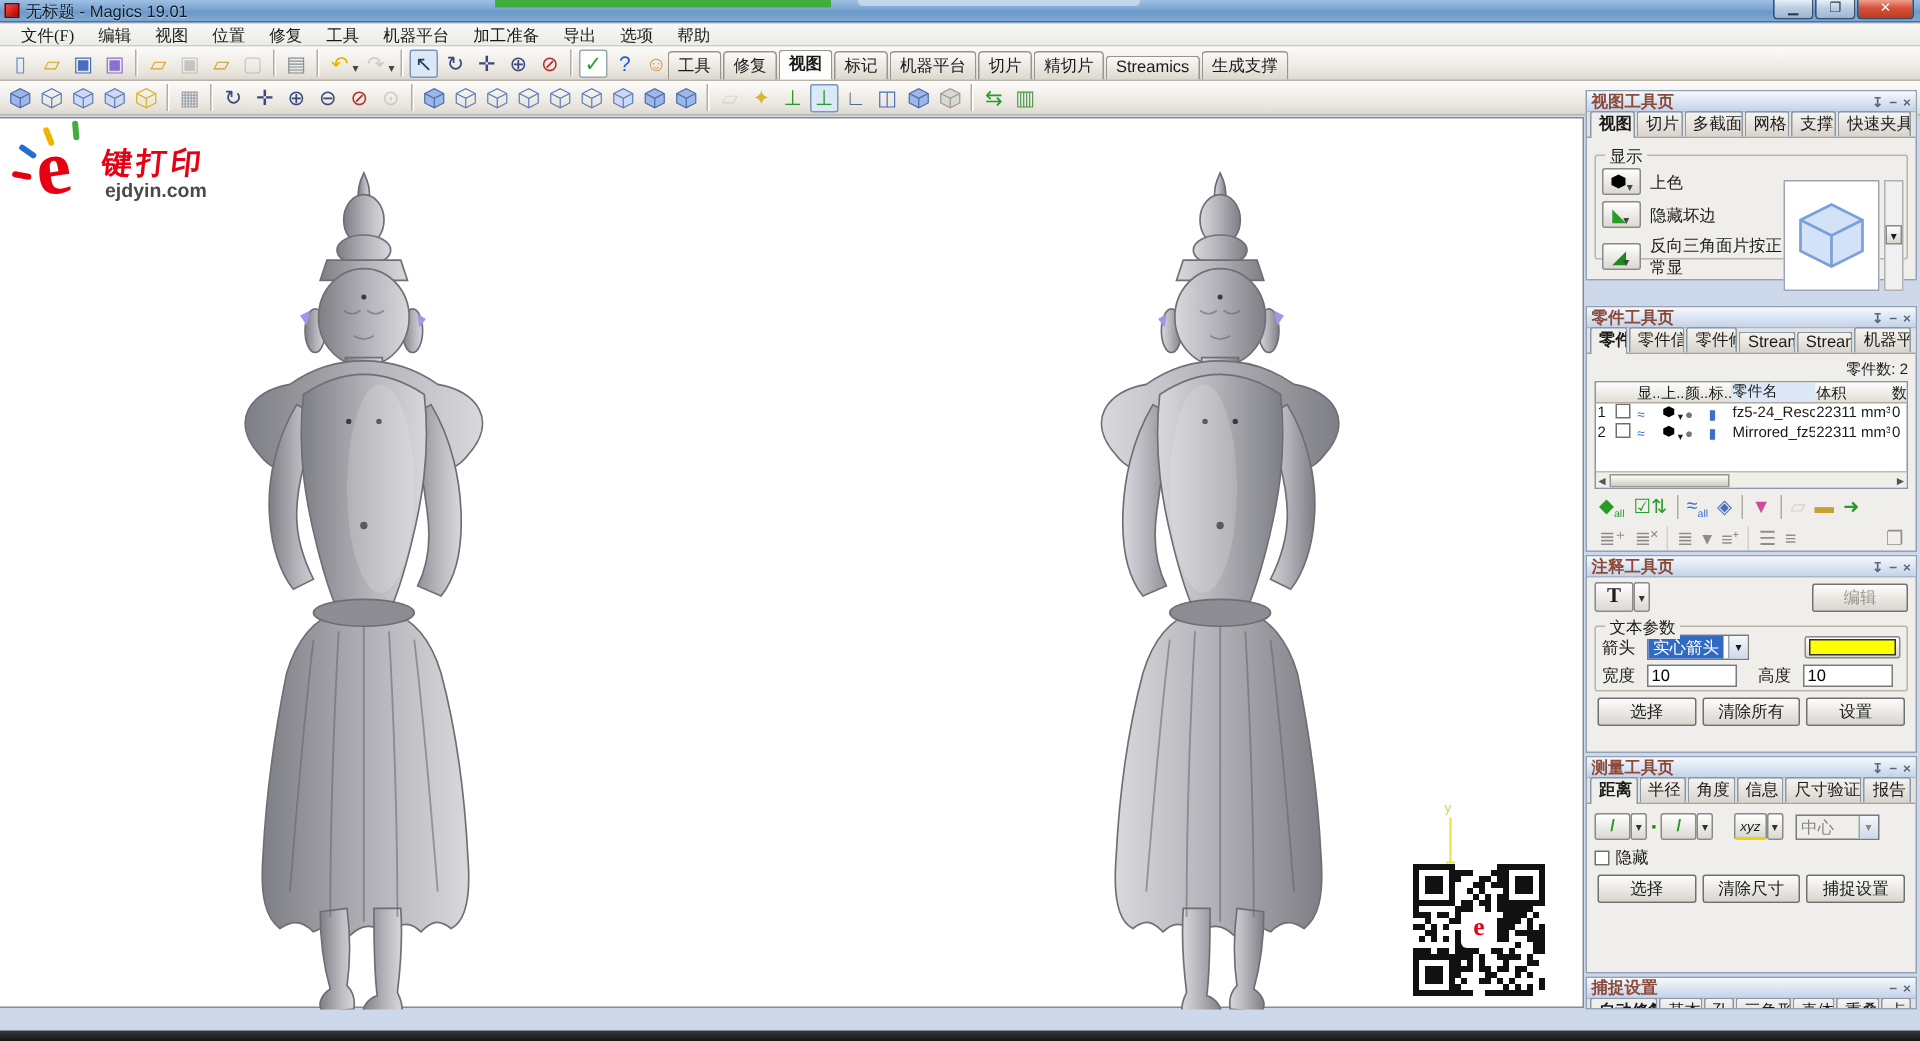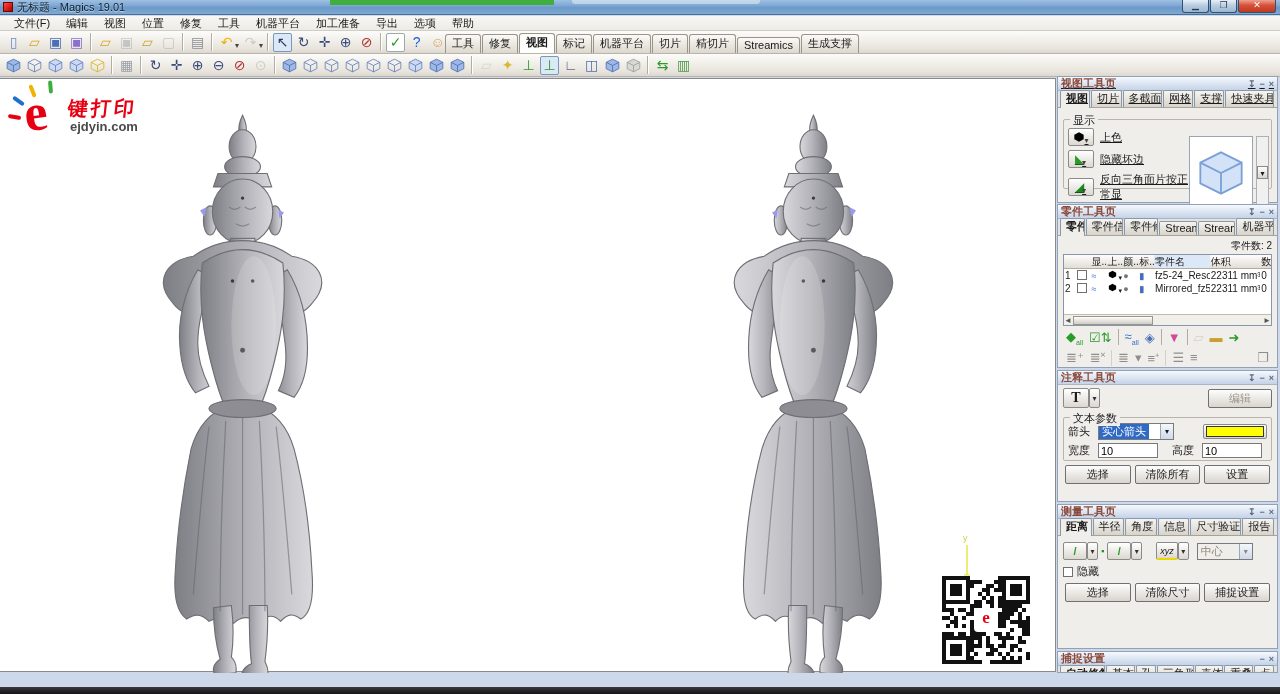--- a/index.html
+++ b/index.html
@@ -19,21 +19,21 @@
   #win-btns { position:absolute; right:4px; top:0; display:flex; }
   .winbtn { width:27px; height:13px; margin-left:1px; border:1px solid #35506e; border-top:none;
     border-radius:0 0 3px 3px; background:linear-gradient(#e8f0f8,#b9cde2 45%,#9db7d2);
     color:#2a3a4a; font-size:9px; line-height:11px; text-align:center; }
   .winbtn.close { width:38px; background:linear-gradient(#f0a090,#d55038 45%,#c03a20); color:#fff; }
 
   
   #menubar { position:absolute; left:0; top:16px; width:1280px; height:15px;
     background:linear-gradient(#f8f7f4,#ecebe6); border-bottom:1px solid #d0cdc4;
     display:flex; align-items:center; padding-left:6px; }
-  .menu-item { padding:0 8px; font-size:11px; }
+  .menu-item { padding:0 8px; font-size:11px;font-family:Liberation Serif, serif; }
 
   
   .toolbar { position:absolute; left:0; width:1280px; height:23px;
     background:linear-gradient(#fdfcfa,#e8e4dc 80%,#ddd8cf);
     border-bottom:1px solid #b9b4a9; display:flex; align-items:center; padding-left:3px; }
   #toolbar1 { top:31px; } #toolbar2 { top:54px; }
   .tbi { display:inline-flex; align-items:center; justify-content:center;
     width:19px; height:19px; margin:0 1px; font-size:14px; line-height:1; }
   .tbi.dim { opacity:.42; }
   .tbi.boxed { border:1px solid #7a96b8; background:#dbe8f6; border-radius:2px; }
@@ -652,21 +652,21 @@
           <div class="qc" style="left: 60px; top: 84px;"></div>
           <div class="qc" style="left: 64px; top: 84px;"></div>
           <div class="qc" style="left: 68px; top: 84px;"></div>
           <div class="qc" style="left: 72px; top: 84px;"></div>
           <div class="qc" style="left: 76px; top: 84px;"></div>
         </div>
       <div id="qr-logo"><span>e</span></div>
     </div>
   </div>
 
-  <div class="panel" style="top:76px; height:127px;text-decoration:underline;">
+  <div class="panel" style="top:60px; height:127px;">
     <div class="ptitle">
         <span>视图工具页</span>
       <span class="sp"></span>
       <span class="pt-ico">↧</span>
       <span class="pt-ico">−</span>
       <span class="pt-ico">×</span>
       </div>
     <div class="ptabs">
       <span class="ptab active">视图</span>
       <span class="ptab">切片</span>
@@ -818,21 +818,21 @@
       <div style="display:flex; align-items:center;">
         <span class="ibtn" style="width:26px;height:20px;font-weight:bold;font-size:14px;font-family:'Liberation Serif',serif;">T</span>
         <span class="ibtn ddbtn" style="height:20px">▾</span>
         <span class="sp" style="flex:1"></span>
         <span class="btn disabled" style="width:64px">编辑</span>
       </div>
       <div class="groupbox" style="margin-top:9px; padding:2px 4px;">
         <span class="grouplabel">文本参数</span>
         <div style="display:flex; align-items:center; margin-top:3px;">
           <span style="width:30px">箭头</span>
-          <span class="fakesel" style="width:76px">
+          <span class="fakesel" style="width:68px">
             <span class="selval hl">实心箭头</span>
               <span style="flex:1"></span>
               <span class="dd">▾</span>
           </span>
           <span style="flex:1"></span>
           <span class="ibtn" style="padding:1px 2px">
             <span class="yellow-swatch"></span>
           </span>
         </div>
         <div style="display:flex; align-items:center; margin-top:3px;">

